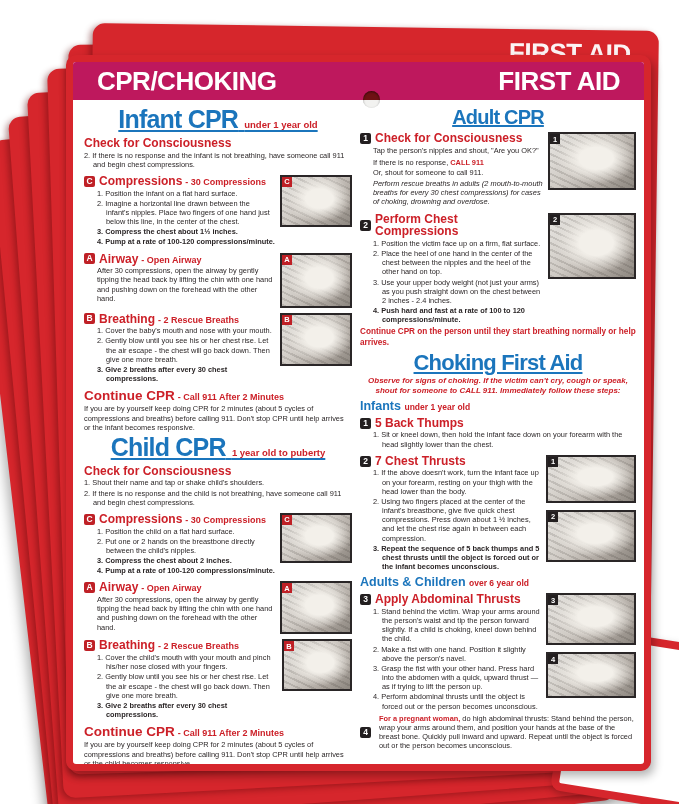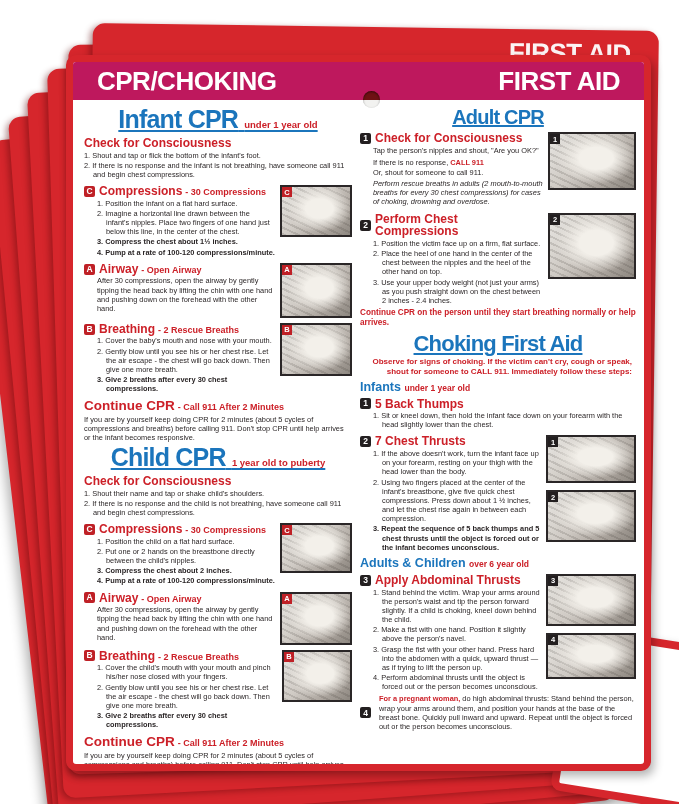--- a/index.html
+++ b/index.html
@@ -73,21 +73,21 @@
       radial-gradient(ellipse at 55% 45%,#f3f0ea 0 26%,rgba(0,0,0,0) 62%),
       repeating-linear-gradient(25deg,rgba(60,55,50,.16) 0 2px,rgba(0,0,0,0) 2px 6px),
       linear-gradient(135deg,#e8e6e2 0%,#cfcac4 45%,#aba49d 75%,#8d8780 100%);}
   .illus .tag{position:absolute;top:0;left:0;width:10px;height:10px;display:flex;align-items:center;
     justify-content:center;color:#fff;font-size:7.5px;font-weight:700;}
   .tag.red{background:#bf2026;}
   .tag.blk{background:#231f20;}
   .ill-stack{flex:none;display:flex;flex-direction:column;gap:4px;}
 
   
-  .intro{color:#cc2028;font-weight:700;font-size:8px;line-height:1.25;text-align:right;margin:1px 4px 2px;}
+  .intro{color:#cc2028;font-weight:700;font-size:8px;line-height:1.25;text-align:center;margin:1px 4px 2px;font-style:italic;}
   .contred{color:#cc2028;font-weight:700;font-size:8.2px;line-height:1.25;margin:2px 0;}
 </style>
 </head>
 <body>
 
 <div id="canvas">
 
   <div class="floorshadow"></div>
 
   <div class="backcard b7"></div>
@@ -119,21 +119,20 @@
 
         <div class="bigtitle">
           <span>Infant CPR</span>
           <span class="age">under 1 year old</span>
         </div>
 
         <div class="sec">
           <div class="rh">
             <span>Check for Consciousness</span>
           </div>
-          <div class="it">1. Shout and tap or flick the bottom of the infant's foot.</div>
           <div class="it">2. If there is no response and the infant is not breathing, have someone call 911 and begin chest compressions.</div>
         </div>
 
         <div class="sec row">
           <div class="txt">
             <div class="rh">
               <span class="badge red">C</span>
               <span>Compressions</span>
               <span class="rh-sub">- 30 Compressions</span>
             </div>
@@ -295,20 +294,21 @@
         <div class="sec row">
           <div class="txt">
             <div class="rh">
               <span class="badge blk">2</span>
               <span>Perform Chest Compressions</span>
             </div>
             <div class="items">
               <div class="it">1. Position the victim face up on a firm, flat surface.</div>
               <div class="it">2. Place the heel of one hand in the center of the chest between the nipples and the heel of the other hand on top.</div>
               <div class="it">3. Use your upper body weight (not just your arms) as you push straight down on the chest between 2 inches - 2.4 inches.</div>
+              <div class="it b">4. Push hard and fast at a rate of 100 to 120 compressions/minute.</div>
             </div>
           </div>
           <div class="illus" style="width:88px;height:66px;">
             <span class="tag blk">2</span>
           </div>
         </div>
 
         <div class="contred">Continue CPR on the person until they start breathing normally or help arrives.</div>
 
         <div class="bigtitle" style="font-size:22px;margin-top:4px;">Choking First Aid</div>

